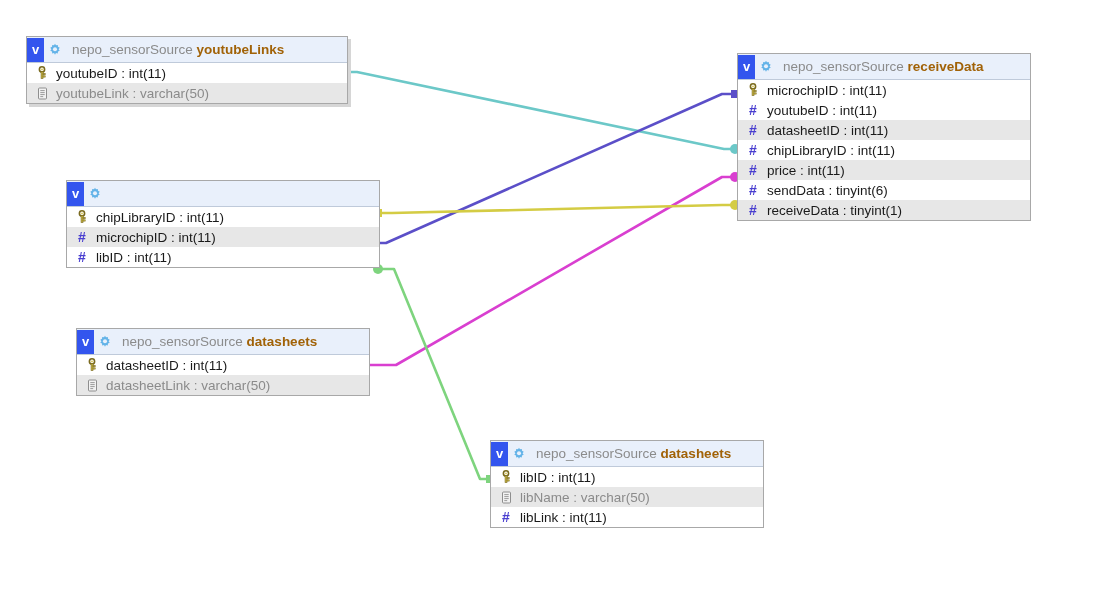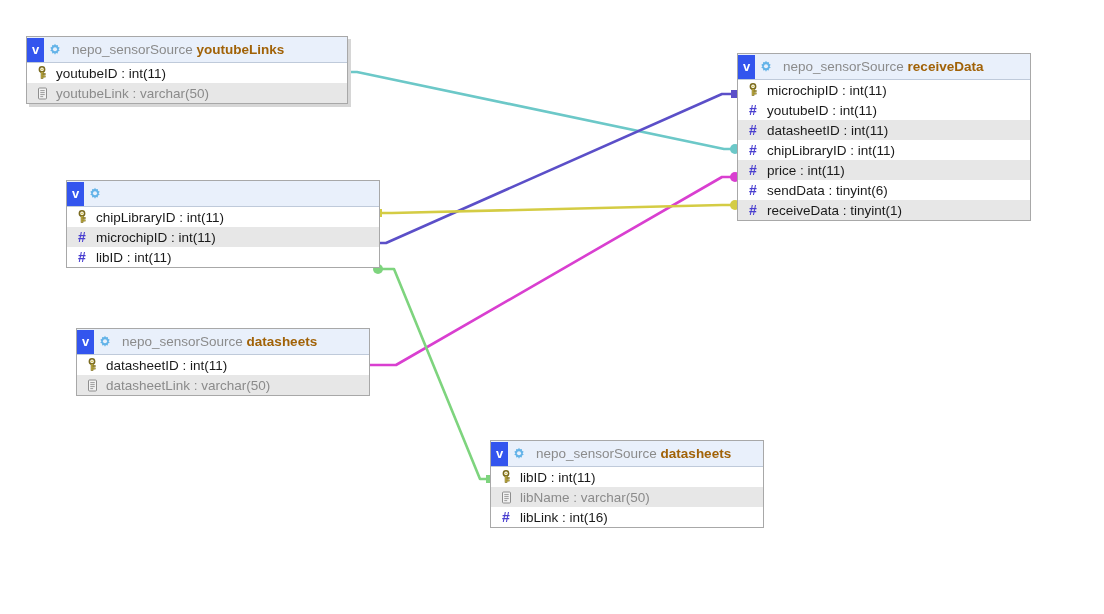--- a/index.html
+++ b/index.html
@@ -316,16 +316,16 @@
             <line x1="4.3" y1="7.6" x2="8.7" y2="7.6" stroke="#8e8e8e" stroke-width="0.9"></line>
             <line x1="4.3" y1="9.6" x2="7.2" y2="9.6" stroke="#8e8e8e" stroke-width="0.9"></line>
           </svg>
         </span>
         <span class="col-label muted">libName : varchar(50)</span>
       </div>
       <div class="col-row">
         <span class="col-icon">
           <span class="fk-hash">#</span>
         </span>
-        <span class="col-label">libLink : int(16)</span>
+        <span class="col-label">libLink : int(11)</span>
       </div>
     </div>
   </div>
 
 </body></html>

